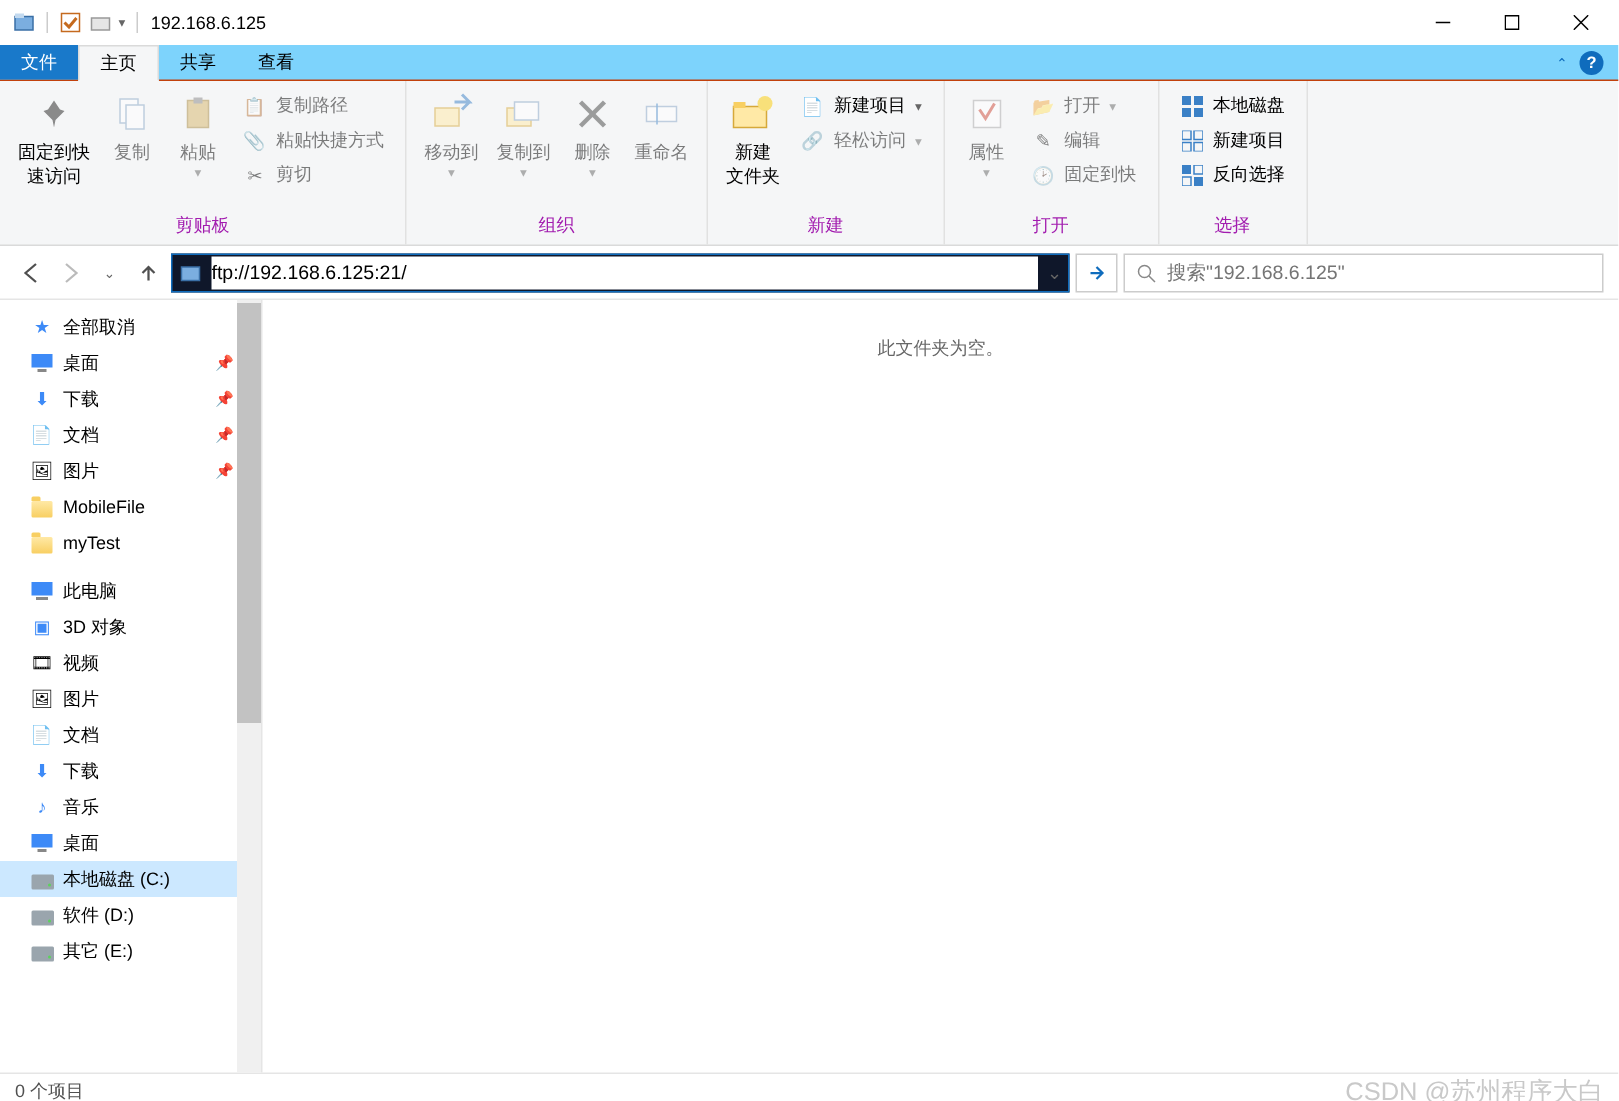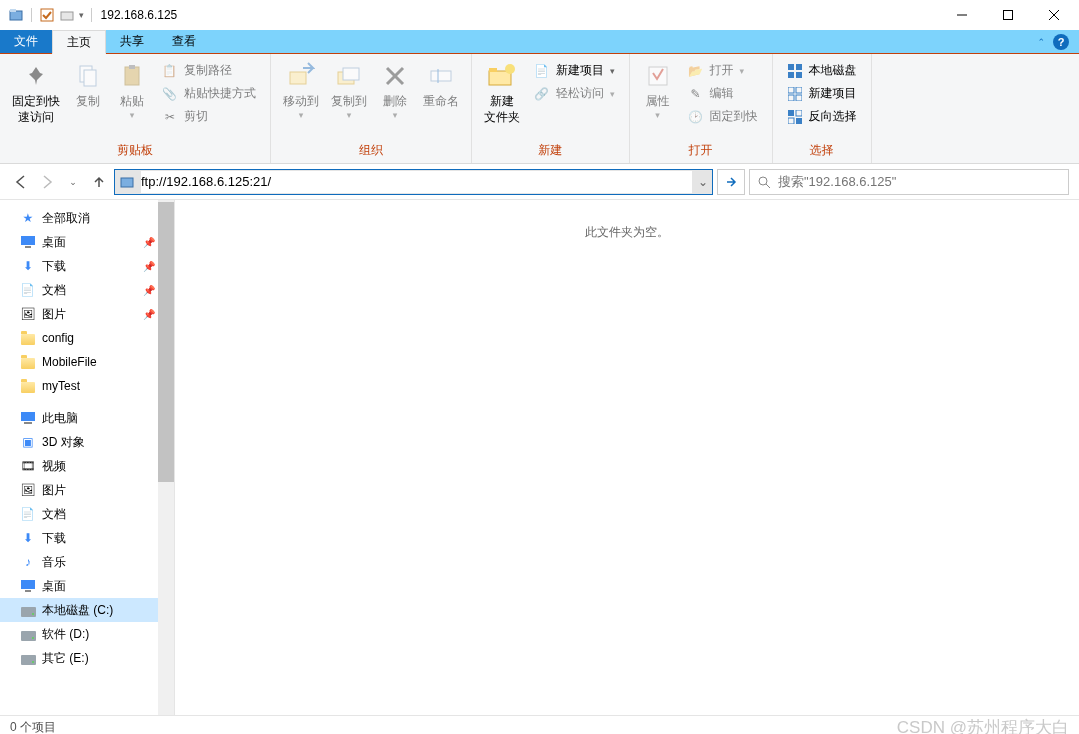--- a/index.html
+++ b/index.html
@@ -13,31 +13,31 @@
 .winbtn{width:46px;height:30px;display:flex;align-items:center;justify-content:center}
 .menutabs{height:24px;display:flex;align-items:stretch;border-bottom:1px solid #c2410c;background:#7dd3fc}
 .menutabs .filetab{background:#1979ca;color:#fff;padding:0 14px;display:flex;align-items:center}
 .menutabs .tab{padding:0 14px;display:flex;align-items:center}
 .menutabs .tab.active{border:1px solid #dadada;border-bottom:1px solid #f5f6f7;background:#f5f6f7;margin-bottom:-1px}
 .ribbon-right{margin-left:auto;display:flex;align-items:center;gap:8px;padding-right:10px}
 .help-circle{width:16px;height:16px;border-radius:50%;background:#0f6cbd;color:#fff;display:flex;align-items:center;justify-content:center;font-size:11px;font-weight:bold}
 .ribbon{height:110px;background:#f5f6f7;display:flex;border-bottom:1px solid #dadada}
 .group{display:flex;flex-direction:column;border-right:1px solid #e1e1e1;padding:4px 6px 2px}
 .group-body{flex:1;display:flex;align-items:flex-start}
-.group-label{text-align:center;color:#c2410c;font-size:12px;padding:2px 0}
+.group-label{text-align:center;color:#a21caf;font-size:12px;padding:2px 0}
 .bigbtn{display:flex;flex-direction:column;align-items:center;justify-content:flex-start;padding:2px 6px;min-width:44px;text-align:center;line-height:1.3}
 .bigbtn .ic{width:32px;height:32px;margin-bottom:2px;display:flex;align-items:center;justify-content:center}
 .smallcol{display:flex;flex-direction:column;gap:2px;padding:2px 4px}
 .smallbtn{display:flex;align-items:center;gap:6px;padding:2px 4px;white-space:nowrap}
 .smallbtn .ic{width:16px;height:16px;display:flex;align-items:center;justify-content:center}
 .dim{opacity:.5}
 .navrow{height:36px;display:flex;align-items:center;gap:4px;padding:0 10px;border-bottom:1px solid #e5e5e5}
 .navarrow{width:22px;height:22px;display:flex;align-items:center;justify-content:center;color:#999}
 .navarrow.active{color:#505050}
-.addrbox{flex:1;height:26px;border:1px solid #0f6cbd;display:flex;align-items:center;padding:0 4px;gap:6px;background:#e5e5e5}
+.addrbox{flex:1;height:26px;border:1px solid #0f6cbd;display:flex;align-items:center;padding:0 4px;gap:6px;background:#0f172a}
 .addrbox input{flex:1;border:none;outline:none;font-size:13px;height:22px}
 .addrchevron{color:#666}
 .refreshbox{width:28px;height:26px;border:1px solid #ccc;display:flex;align-items:center;justify-content:center;color:#0f6cbd}
 .searchbox{width:320px;height:26px;border:1px solid #ccc;display:flex;align-items:center;padding:0 6px;gap:6px;color:#888}
 .searchbox input{flex:1;border:none;outline:none;color:#888;font-size:13px}
 .workspace{display:flex;height:515px}
 .sidebar{width:175px;border-right:1px solid #e5e5e5;overflow:hidden;position:relative;padding-top:6px}
 .side-scroll{position:absolute;right:0;top:0;width:16px;height:100%;background:#f0f0f0;display:flex;flex-direction:column}
 .side-thumb{background:#c2c2c2;width:100%;height:280px;margin-top:2px}
 .tree-item{display:flex;align-items:center;gap:6px;height:24px;padding-left:20px;padding-right:18px}
@@ -381,26 +381,20 @@
       </div>
     <div class="tree-item l2">
         <span class="icf">🖼</span>
         <span>图片</span>
         <span class="pin">📌</span>
       </div>
     <div class="tree-item l2">
         <span class="icf">
           <span class="folder-ic"></span>
         </span>
-        <span>config</span>
-      </div>
-    <div class="tree-item l2">
-        <span class="icf">
-          <span class="folder-ic"></span>
-        </span>
         <span>MobileFile</span>
       </div>
     <div class="tree-item l2">
         <span class="icf">
           <span class="folder-ic"></span>
         </span>
         <span>myTest</span>
       </div>
     <div style="height:8px"></div>
     <div class="tree-item">

